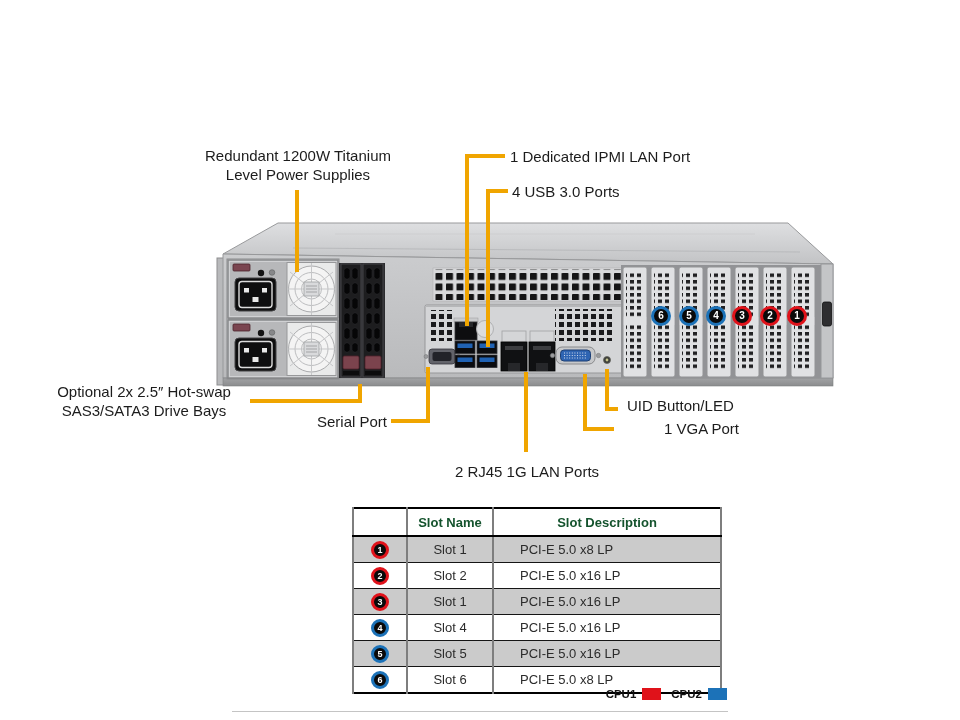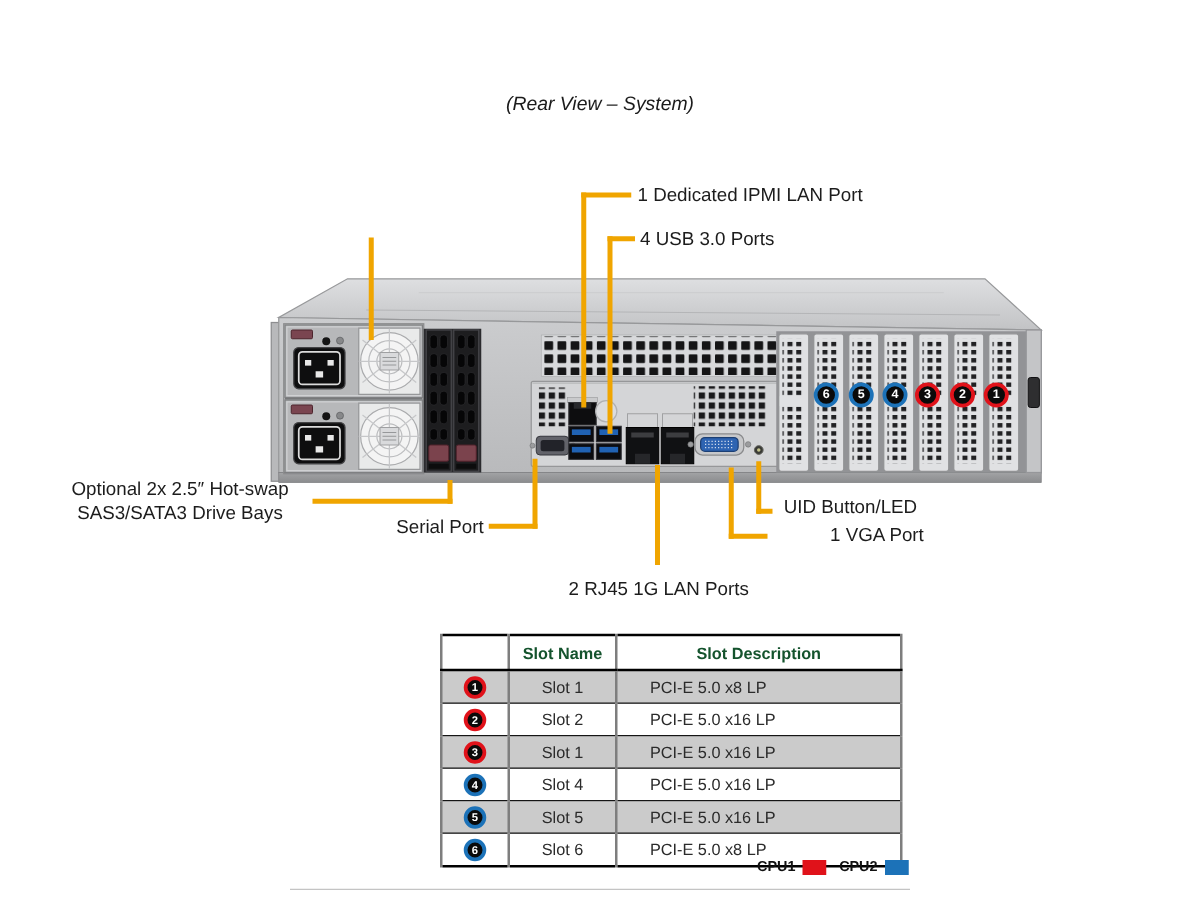--- a/index.html
+++ b/index.html
@@ -36,21 +36,20 @@
           font-size:11.5px;font-weight:bold;color:#111;}
   .legend .swatch{display:inline-block;width:19px;height:12px;margin-left:6px;}
   .legend .swatch.first{margin-right:10px;}
   .footer-line{position:absolute;left:232px;top:711px;width:496px;height:1px;background:#c4c4c4;}
 </style>
 </head>
 <body>
 
 <div class="canvas">
 
-  <div class="title">(Rear View – System)</div>
 
   <svg class="server-svg" viewBox="0 0 645 185">
     <defs>
       <linearGradient id="gLid" x1="0" y1="0" x2="0" y2="1">
         <stop offset="0" stop-color="#dedfe1"></stop>
           <stop offset="1" stop-color="#c2c3c5"></stop>
       </linearGradient>
       <linearGradient id="gFace" x1="0" y1="0" x2="0" y2="1">
         <stop offset="0" stop-color="#cbccce"></stop>
           <stop offset="1" stop-color="#b9babc"></stop>
@@ -239,20 +238,22 @@
   <div class="cl" style="left:250px;top:399px;width:112px;height:4px"></div>
   <div class="cl" style="left:358px;top:384px;width:4px;height:19px"></div>
   <div class="cl" style="left:391px;top:419px;width:39px;height:4px"></div>
   <div class="cl" style="left:426px;top:367px;width:4px;height:56px"></div>
   <div class="cl" style="left:524px;top:372px;width:4px;height:80px"></div>
   <div class="cl" style="left:583px;top:374px;width:4px;height:57px"></div>
   <div class="cl" style="left:583px;top:427px;width:31px;height:4px"></div>
   <div class="cl" style="left:605px;top:369px;width:4px;height:42px"></div>
   <div class="cl" style="left:605px;top:407px;width:13px;height:4px"></div>
 
+  <div class="callout-label lbl-psu">Redundant 1200W Titanium
+Level Power Supplies</div>
   <div class="callout-label lbl-ipmi">1 Dedicated IPMI LAN Port</div>
   <div class="callout-label lbl-usb">4 USB 3.0 Ports</div>
   <div class="callout-label lbl-bays">Optional 2x 2.5″ Hot-swap
 SAS3/SATA3 Drive Bays</div>
   <div class="callout-label lbl-serial">Serial Port</div>
   <div class="callout-label lbl-lan">2 RJ45 1G LAN Ports</div>
   <div class="callout-label lbl-uid">UID Button/LED</div>
   <div class="callout-label lbl-vga">1 VGA Port</div>
 
   <table class="slot-table">

